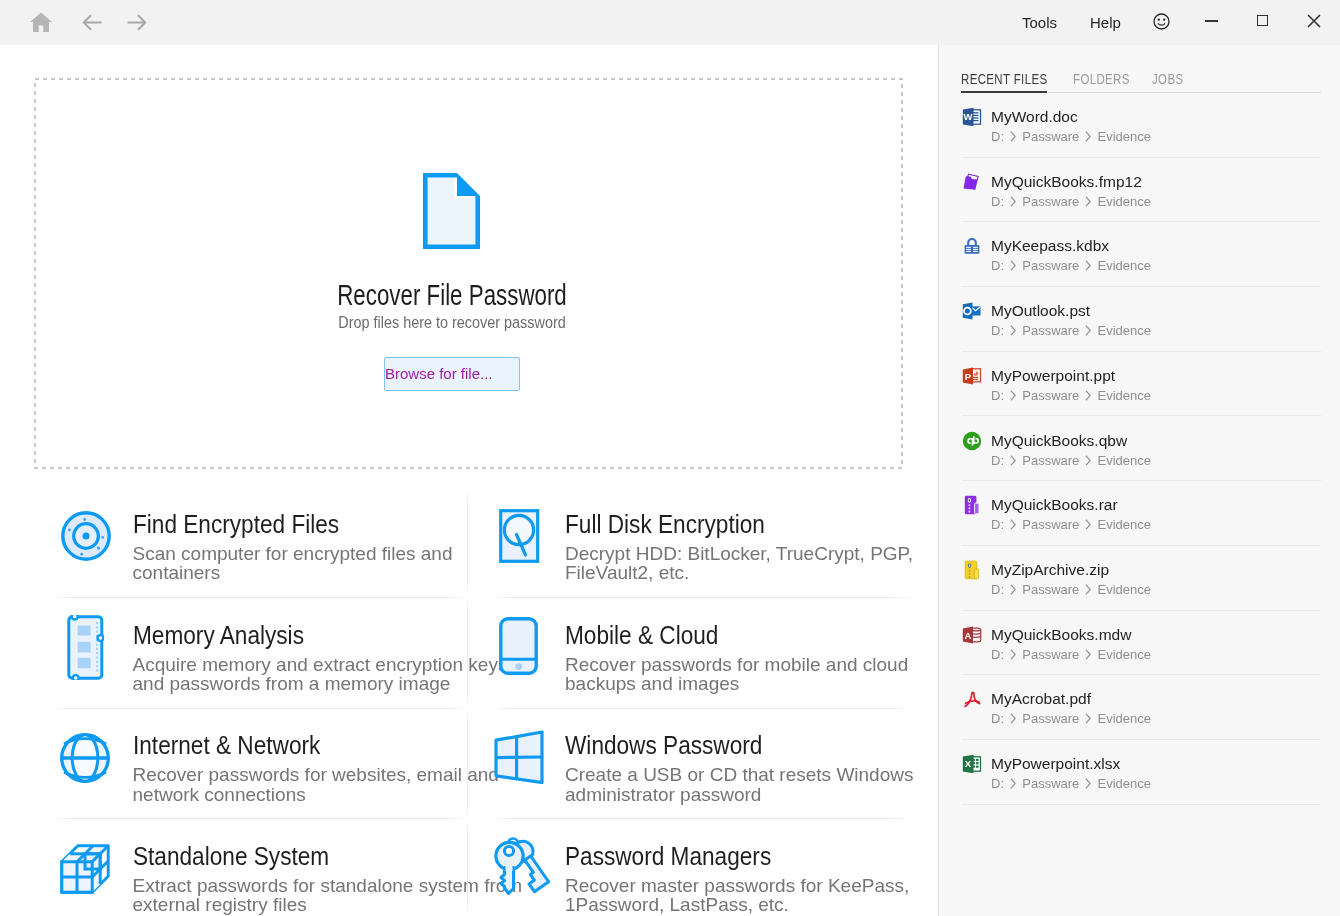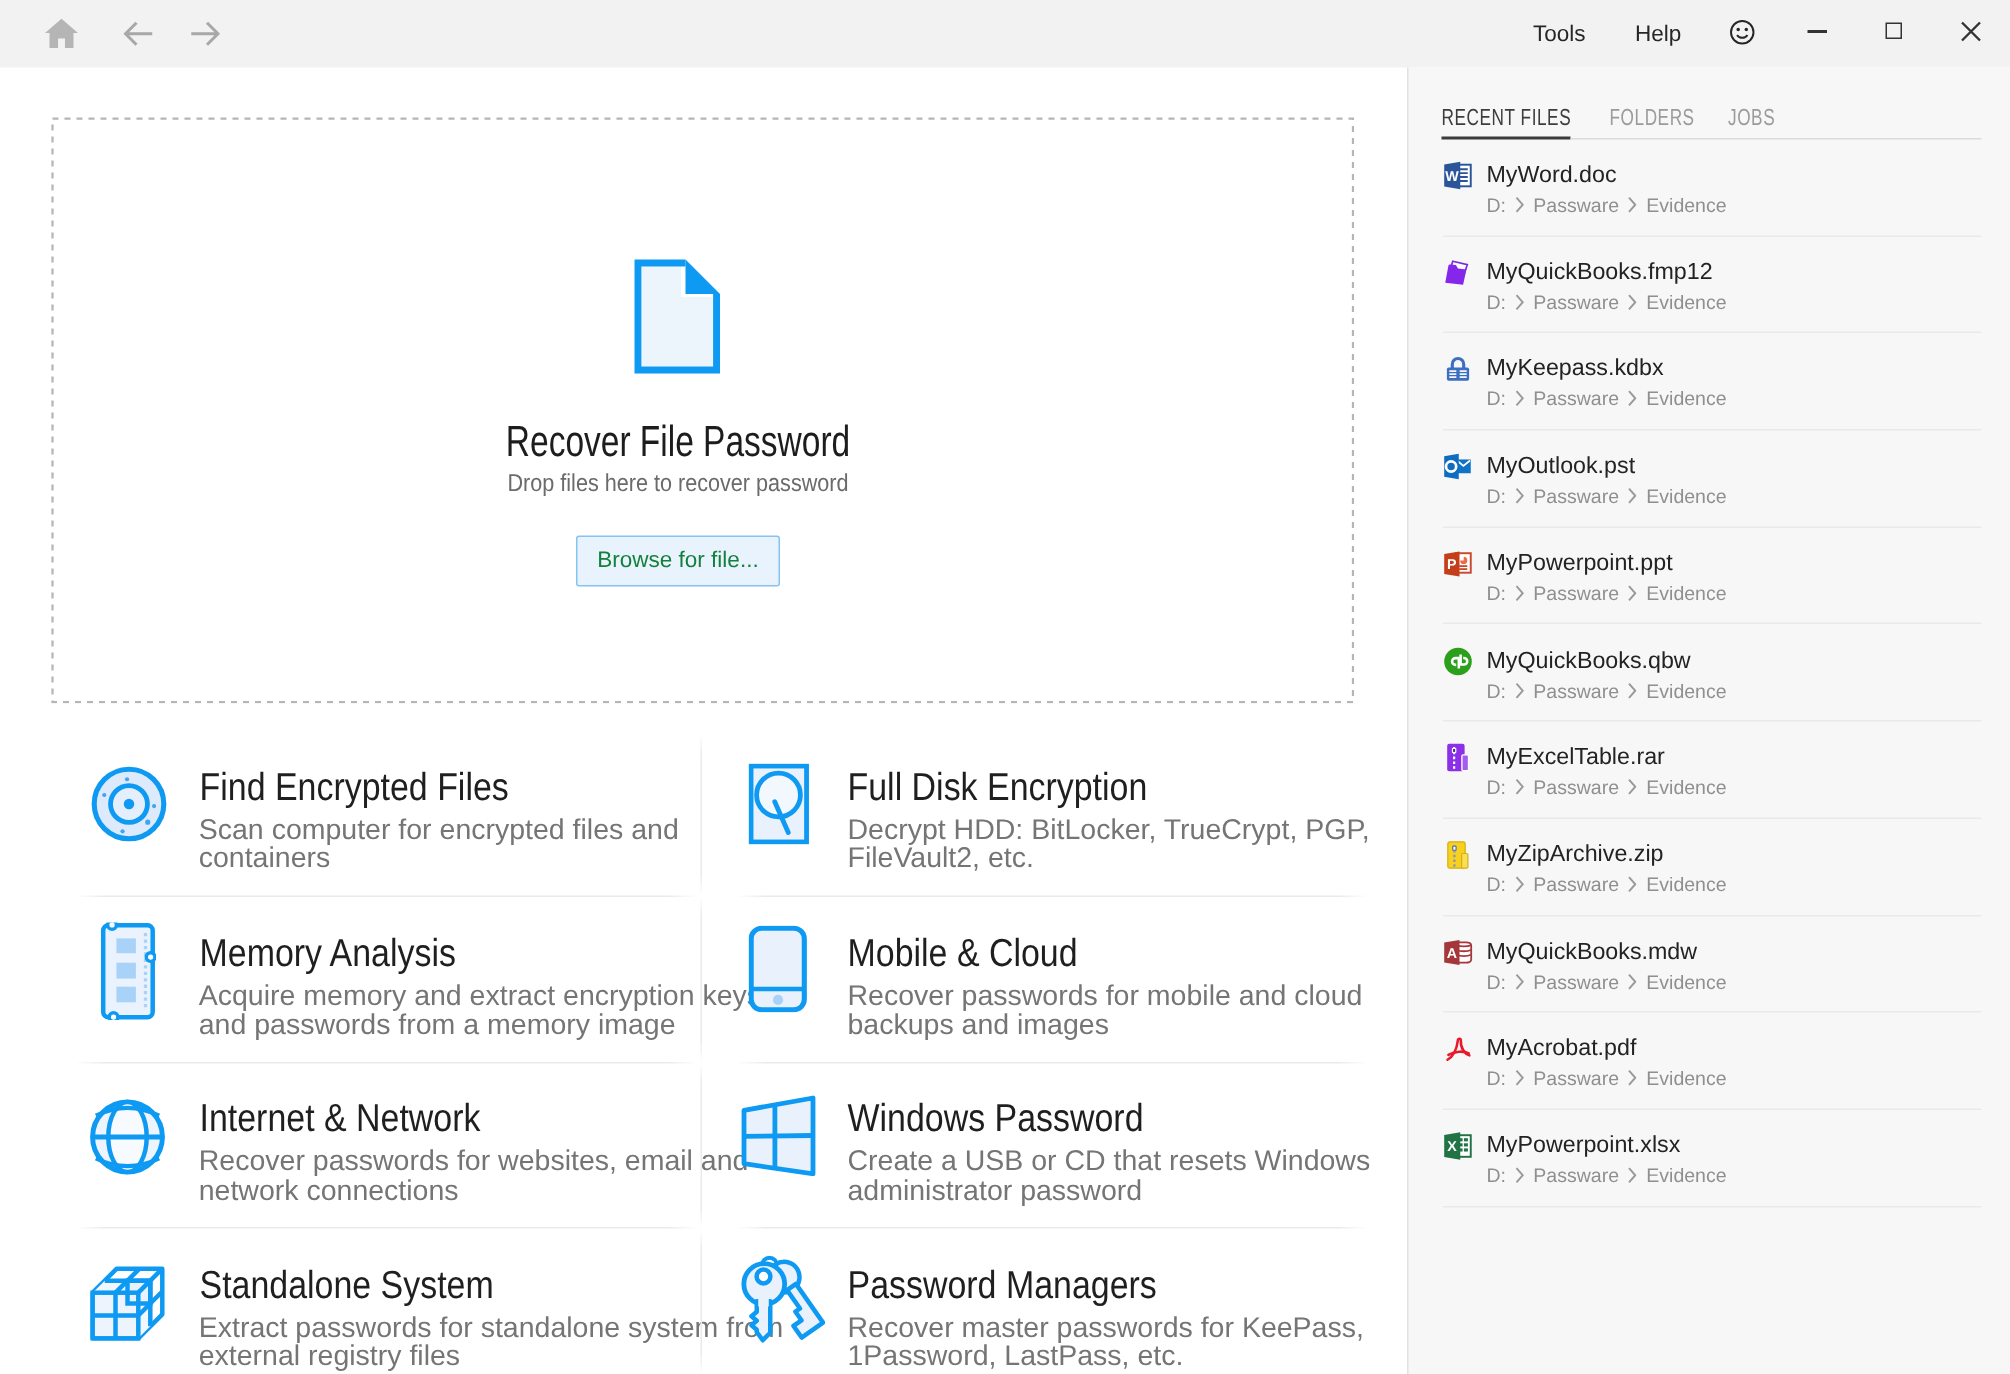--- a/index.html
+++ b/index.html
@@ -24,21 +24,21 @@
   .ficon { position:absolute; left:23px; top:12px; width:20px; height:20px; }
 
   
   #dropzone { position:absolute; left:34px; top:78px; width:869px; height:391px; }
   #rfp { position:absolute; left:202px; top:279px; width:500px; text-align:center;
     font-size:29px; color:#1d1d1d; transform:scaleX(0.77); }
   #rfpsub { position:absolute; left:202px; top:312.5px; width:500px; text-align:center;
     font-size:16.3px; color:#6b6b6b; transform:scaleX(0.885); }
   #browse { position:absolute; left:384px; top:357px; width:136px; height:34px;
     background:#e9f3fd; border:1px solid #84c3f2; border-radius:2px;
-    font-size:15px; color:#15803d; text-align:center; line-height:32px; }
+    font-size:15px; color:#a21caf; text-align:left; line-height:32px; }
 
   
   .gtitle { position:absolute; font-size:26px; color:#1f1f1f; transform:scaleX(0.87); transform-origin:left top; }
   .gdesc  { position:absolute; font-size:19px; line-height:19.3px; color:#757575; }
   .hsepL { position:absolute; left:50px; width:415px; height:1px;
     background:linear-gradient(90deg, rgba(234,234,234,0) 0, #eaeaea 20px, #eaeaea 395px, rgba(234,234,234,0) 100%); }
   .hsepR { position:absolute; left:491px; width:421px; height:1px;
     background:linear-gradient(90deg, rgba(234,234,234,0) 0, #eaeaea 20px, #eaeaea 401px, rgba(234,234,234,0) 100%); }
   .vsep { position:absolute; left:467px; width:1px;
     background:linear-gradient(180deg, rgba(234,234,234,0) 0, #eaeaea 14px, #eaeaea calc(100% - 14px), rgba(234,234,234,0) 100%); }
@@ -178,21 +178,21 @@
 <div class="sep"></div>
 </div>
 <div class="item" style="top:438.2px">
 <svg class="ficon" width="20" height="20" viewBox="0 0 20 20">
 <rect x="2.8" y="0.8" width="11.6" height="18.4" rx="1.4" fill="#8b2fe8"></rect>
 <rect x="12.6" y="8.2" width="4.4" height="10.6" rx="0.8" fill="#a35cf0" stroke="#fff" stroke-width="0.9"></rect>
 <line x1="7.4" y1="3" x2="7.4" y2="18.6" stroke="#fff" stroke-width="1.5" stroke-dasharray="1.7 1.5"></line>
 <rect x="5.9" y="3.6" width="3" height="3.4" rx="0.5" fill="#fff"></rect>
 <rect x="6.7" y="4.3" width="1.4" height="2" fill="#4a2a86"></rect>
 </svg>
-<div class="fname">MyExcelTable.rar</div>
+<div class="fname">MyQuickBooks.rar</div>
 <div class="fpath">D: <svg class="chev" width="6" height="11" viewBox="0 0 6 11" style="vertical-align:-1px">
               <path d="M1 0.8 L5.2 5.5 L1 10.2" fill="none" stroke="#9a9a9a" stroke-width="1.3"></path>
             </svg> Passware <svg class="chev" width="6" height="11" viewBox="0 0 6 11" style="vertical-align:-1px">
               <path d="M1 0.8 L5.2 5.5 L1 10.2" fill="none" stroke="#9a9a9a" stroke-width="1.3"></path>
             </svg> Evidence</div>
 <div class="sep"></div>
 </div>
 <div class="item" style="top:502.9px">
 <svg class="ficon" width="20" height="20" viewBox="0 0 20 20">
 <rect x="3.2" y="1.2" width="11.6" height="17.6" rx="1.4" fill="#f6d11f" stroke="#d8ae14" stroke-width="0.8"></rect>

